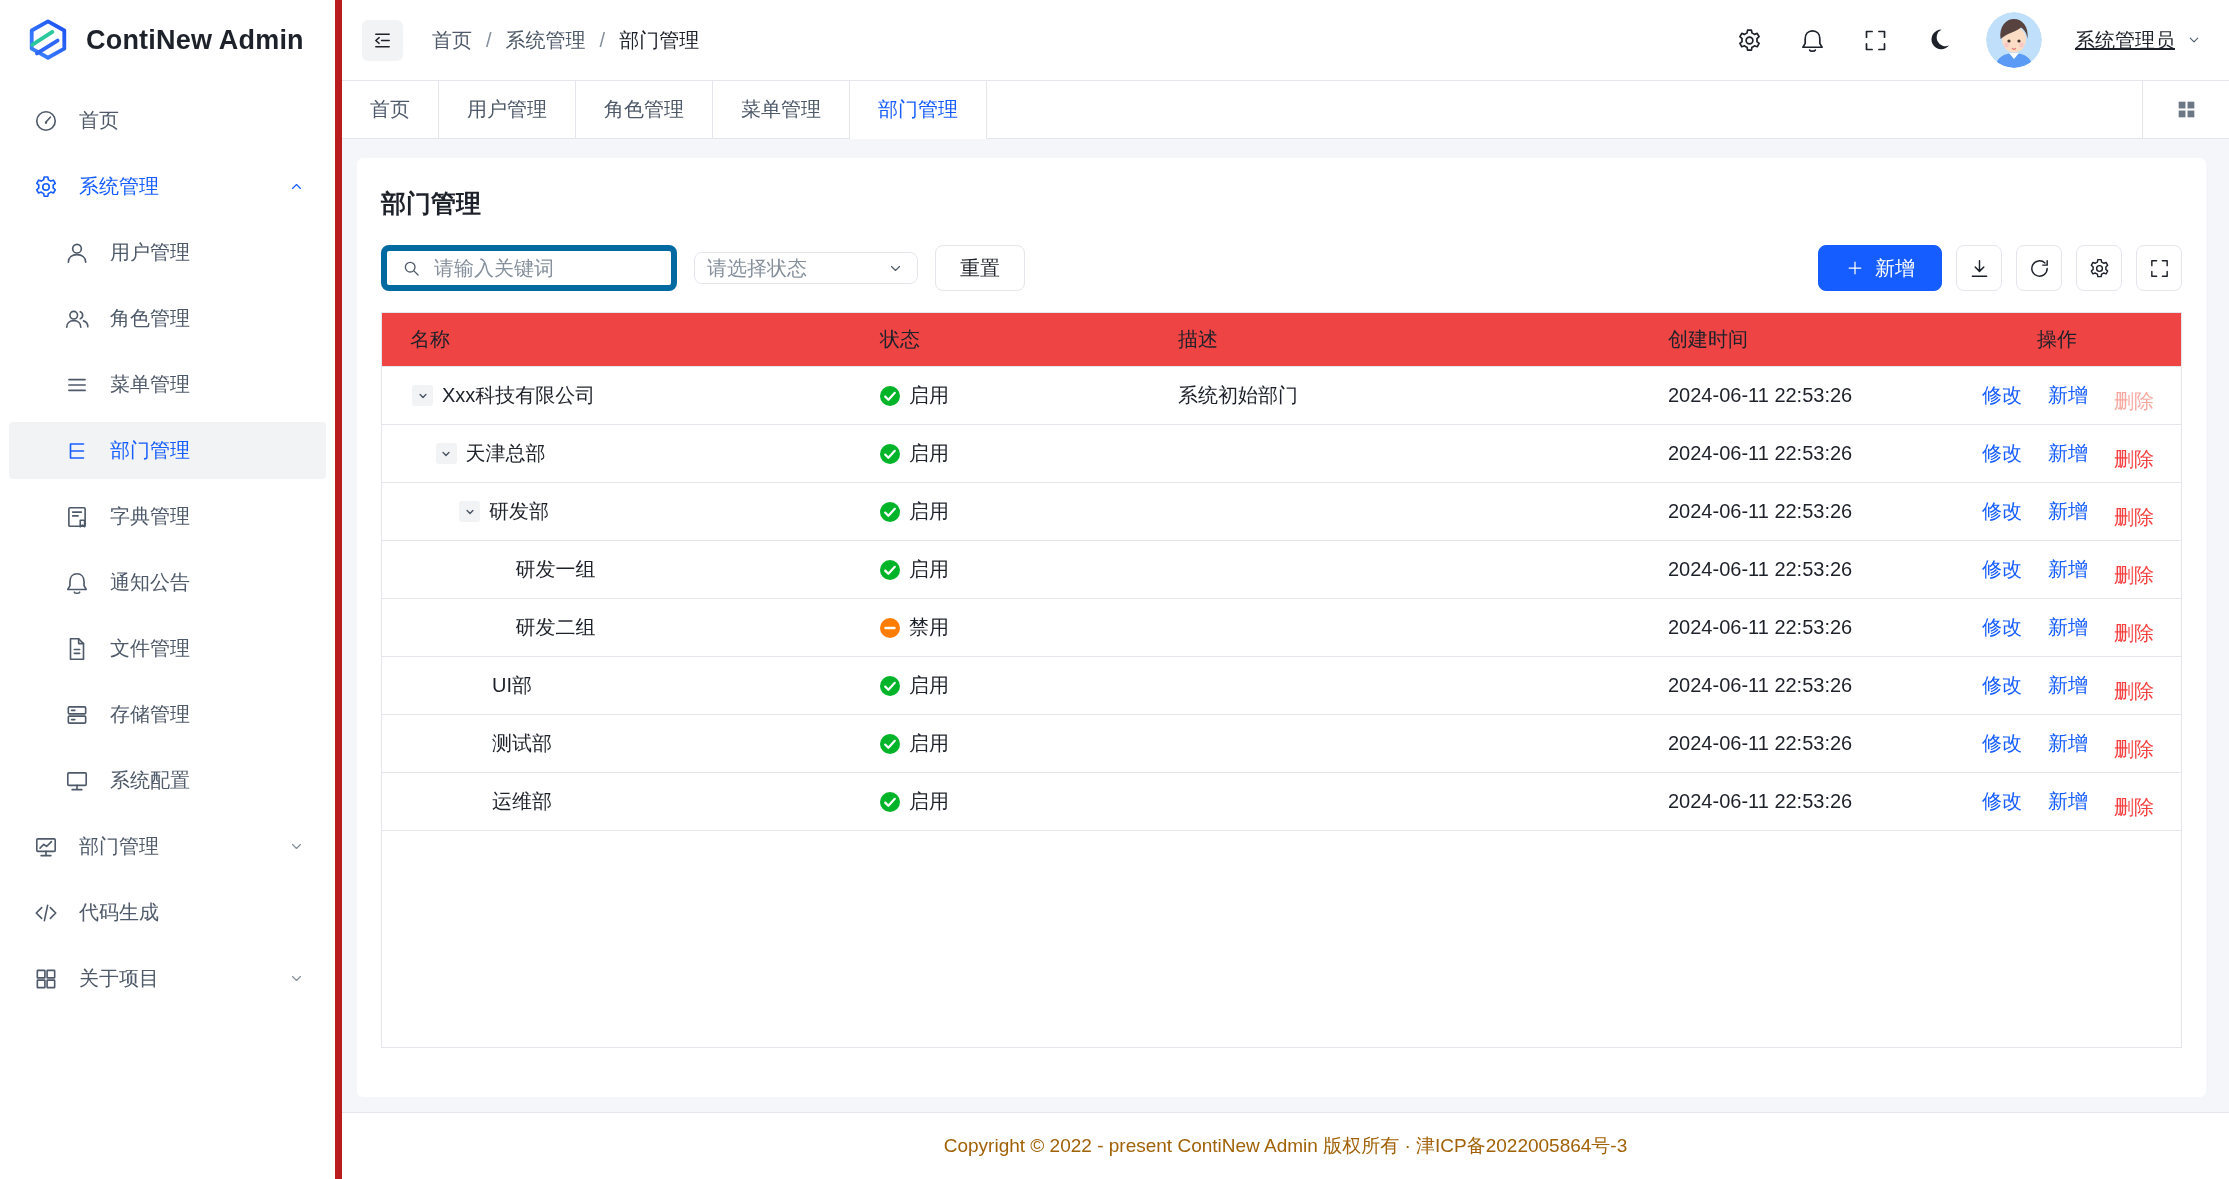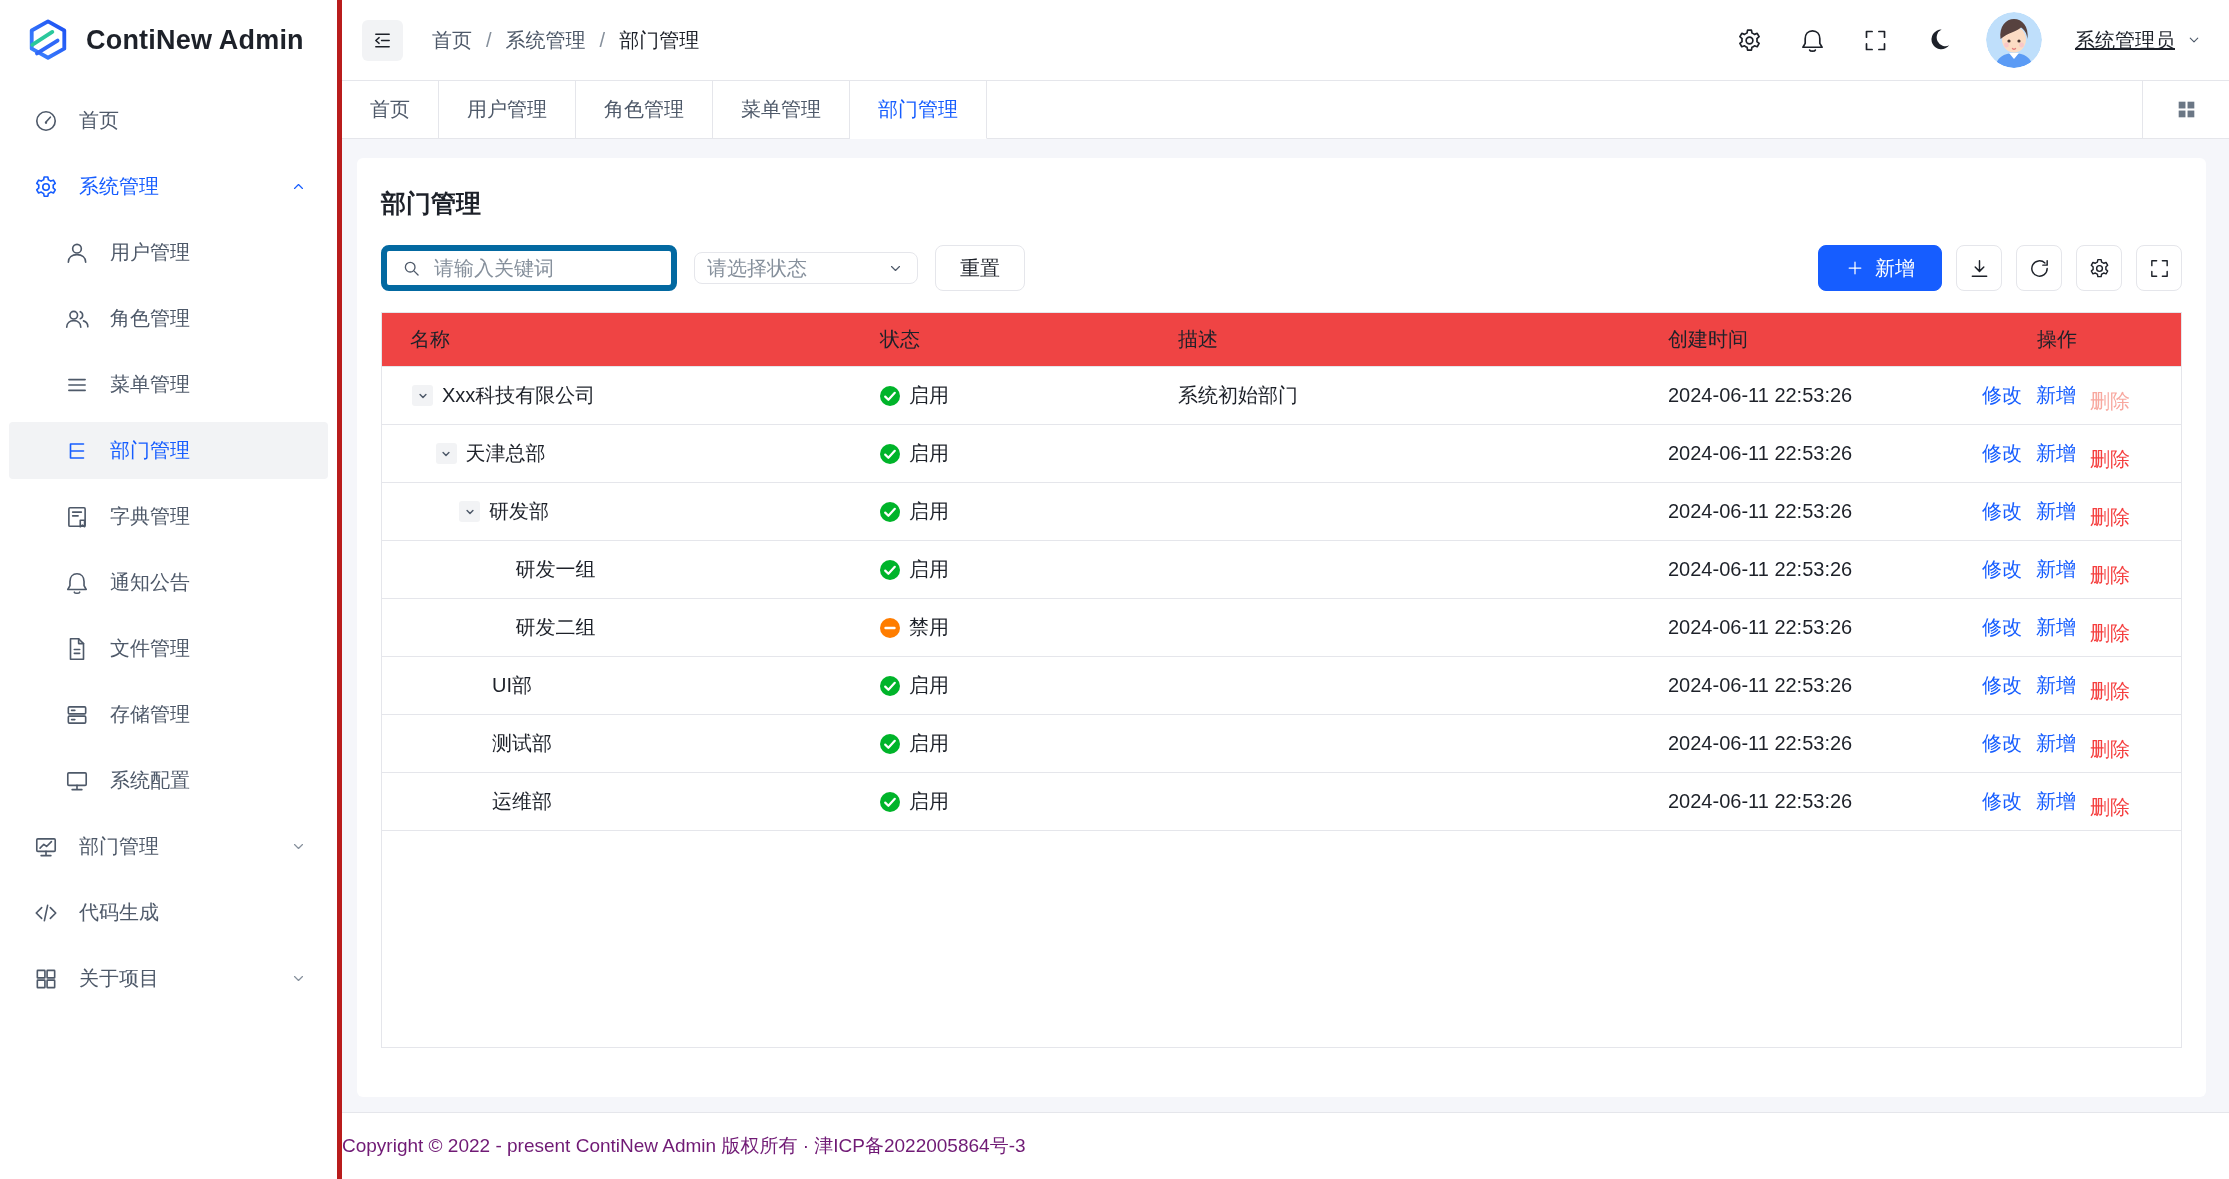--- a/index.html
+++ b/index.html
@@ -5,21 +5,21 @@
   * { box-sizing: border-box; margin: 0; padding: 0; }
   html,body { width: 2229px; height: 1179px; overflow: hidden; }
   body {
     font-family: "Liberation Sans", "DejaVu Sans", sans-serif;
     font-size: 20px; color: #1d2129; background: #fff;
   }
   .ic { fill: none; stroke: currentColor; stroke-width: 3; stroke-linecap: round; stroke-linejoin: round; flex: none; }
   .app { display: flex; width: 2229px; height: 1179px; }
 
   
-  .sidebar { width: 342px; height: 100%; background: #fff; border-right: 5px solid #b91c1c; flex: none; }
+  .sidebar { width: 342px; height: 100%; background: #fff; border-right: 7px solid #b91c1c; flex: none; }
   .logo { height: 81px; display: flex; align-items: center; padding-left: 25px; }
   .logo-mark { width: 46px; height: 46px; }
   .logo-text { font-size: 27px; font-weight: 700; color: #1d2129; margin-left: 15px; letter-spacing: .2px; }
   .menu { padding: 11px 9px 0 9px; }
   .m-item { height: 57px; margin-bottom: 9px; display: flex; align-items: center; border-radius: 4px;
             padding: 0 20px 0 24px; color: #4e5969; cursor: pointer; }
   .m-item.lvl1 { padding-left: 55px; }
   .m-item.selected { background: #f2f3f5; color: #165dff; }
   .m-item.hl { color: #165dff; }
   .m-ic { width: 26px; height: 26px; margin-right: 20px; }
@@ -91,29 +91,29 @@
   .th0 { padding-left: 28px; }
   .th4 { padding-left: 55px; }
   .trow { height: 58px; border-bottom: 1px solid #e5e6eb; background: #fff; }
   .td { display: flex; align-items: center; padding-left: 16px; overflow: hidden; white-space: nowrap; }
   .name-cell { padding-left: 0; }
   .indent { flex: none; height: 1px; }
   .exp { width: 21px; height: 21px; border-radius: 3px; background: #f2f3f5; color: #4e5969;
          display: flex; align-items: center; justify-content: center; margin-right: 9px; cursor: pointer; flex: none; }
   .exp-ic { width: 14px; height: 14px; stroke-width: 5; }
   .st-ic { width: 20px; height: 20px; margin-right: 9px; flex: none; }
-  .ops-cell { padding-left: 0; gap: 14px; }
+  .ops-cell { padding-left: 0; gap: 26px; }
   .op { color: #165dff; cursor: pointer; text-decoration: none; }
   .op.danger { color: #f53f3f; margin-top: 12px; }
   .op.disabled { color: #f8a89f; cursor: not-allowed; }
   .table-filler { flex: 1; background: #fff; }
 
   
   .footer { margin: 15px -23px 0 -15px; height: 67px; background: #fff; border-top: 1px solid #e5e6eb;
-            display: flex; align-items: center; justify-content: flex-start; color: #701a75; font-size: 19px; }
+            display: flex; align-items: center; justify-content: center; color: #a16207; font-size: 19px; }
 </style>
 </head>
 <body>
 
 <svg width="0" height="0" style="position:absolute">
   <defs>
     <linearGradient id="lgrad" x1="0" y1="1" x2="1" y2="0">
       <stop offset="0" stop-color="#3f86ff"></stop>
         <stop offset="1" stop-color="#1c4ff2"></stop>
     </linearGradient>

